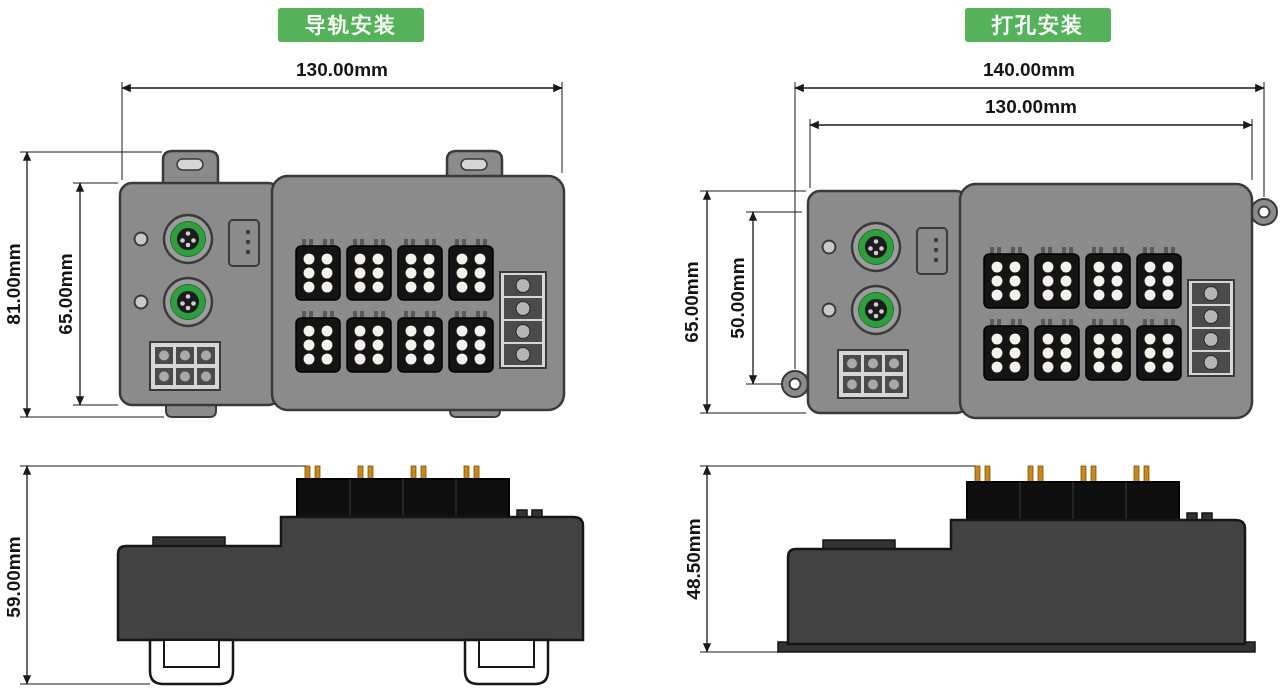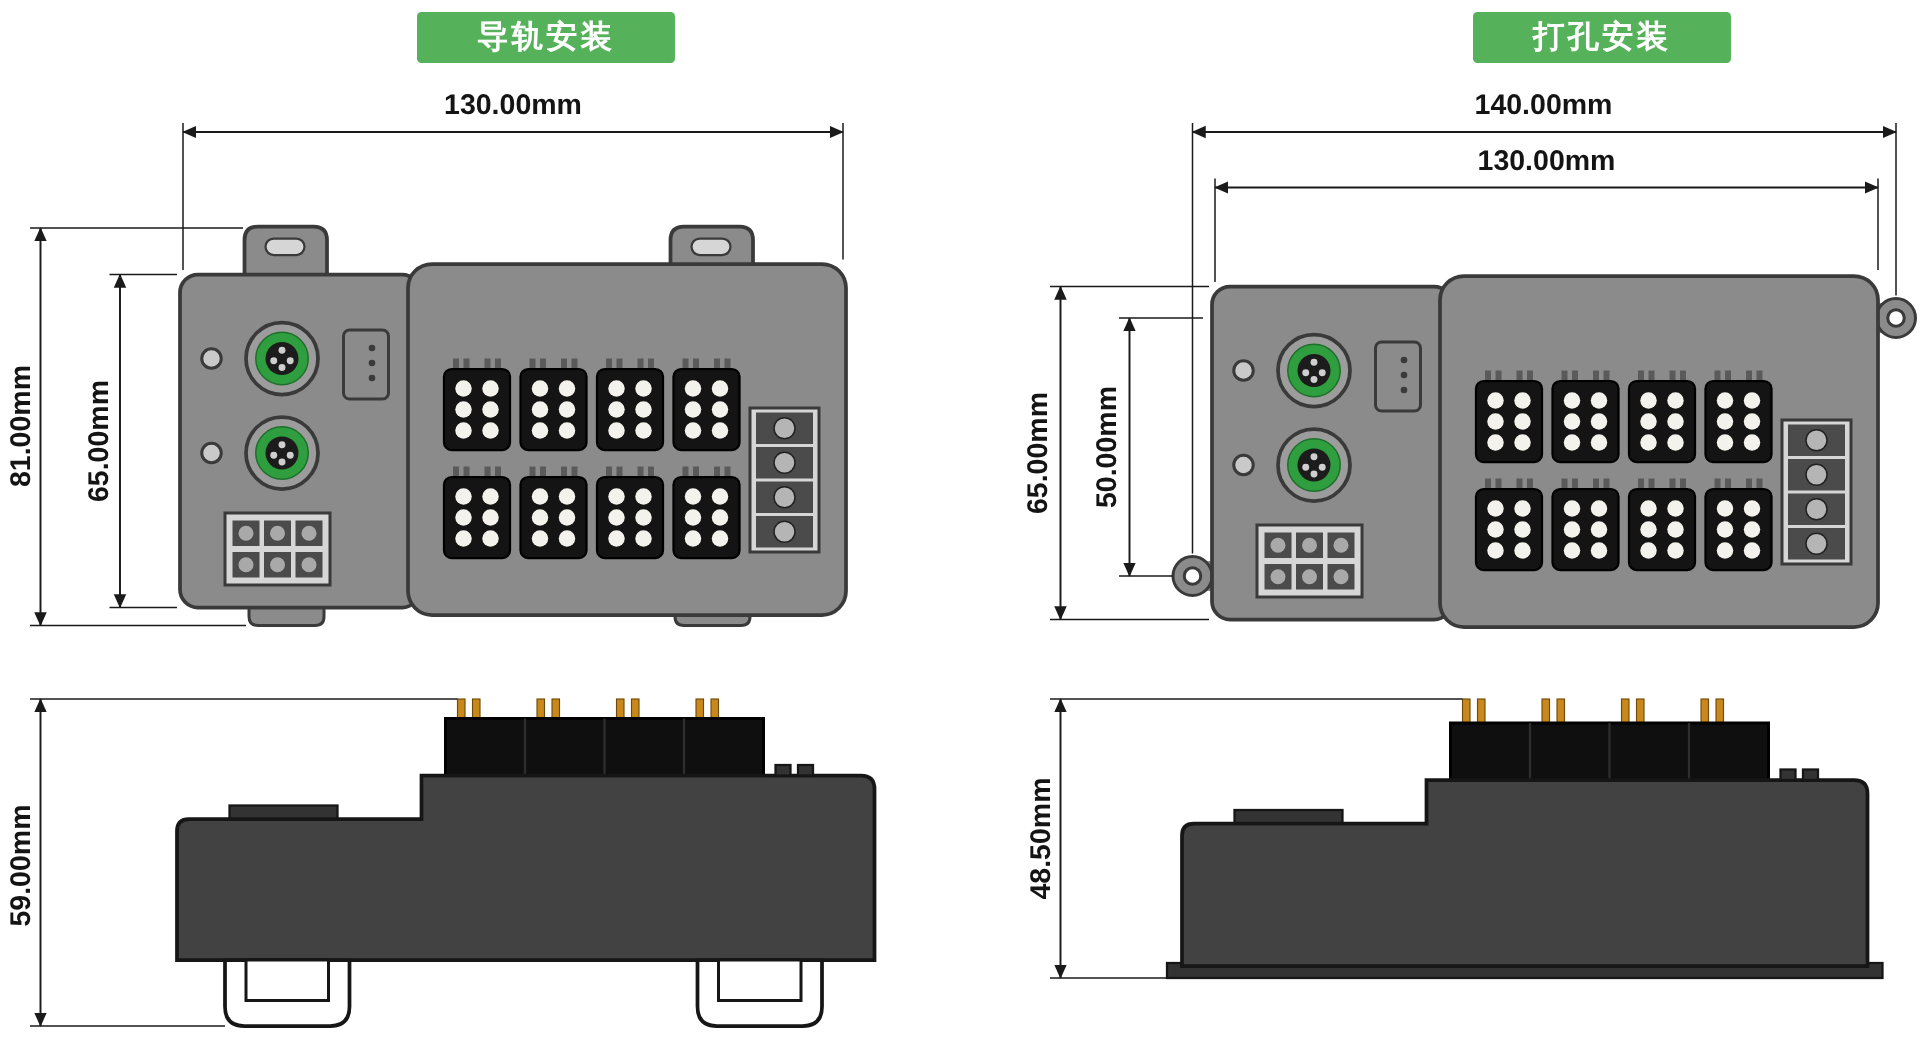--- a/index.html
+++ b/index.html
@@ -4,27 +4,27 @@
 <style>
   html,body{margin:0;padding:0;background:#ffffff;}
   #canvas{
     position:relative;
     width:1282px;height:698px;
     background:#ffffff;
     font-family:"Liberation Sans",sans-serif;
     overflow:hidden;
   }
   .badge{
-    position:absolute;top:8px;width:172px;height:34px;
+    position:absolute;top:8px;width:146px;height:34px;
     background:#55b25a;color:#ffffff;
     font-size:21px;font-weight:bold;line-height:34px;text-align:center;
     border-radius:3px;letter-spacing:2px;
   }
   #badge-left{left:278px;}
-  #badge-right{left:965px;margin-left:17px;}
+  #badge-right{left:965px;}
   svg{position:absolute;left:0;top:0;}
   .dim{stroke:#1a1a1a;stroke-width:1.3;}
   .ext{stroke:#1a1a1a;stroke-width:1;}
   .dimtext{font-family:"Liberation Sans",sans-serif;font-size:19px;font-weight:600;fill:#141414;}
   .body{fill:#8b8b8b;stroke:#3a3a3a;stroke-width:2.5;}
   .bodythin{fill:#8b8b8b;stroke:#3a3a3a;stroke-width:2;}
   .sidebody{fill:#424242;stroke:#161616;stroke-width:2.5;}
   .sidedetail{fill:#333333;stroke:#161616;stroke-width:1.5;}
   .clip{fill:#ffffff;stroke:#161616;stroke-width:2.5;}
   .clipinner{fill:#ffffff;stroke:#161616;stroke-width:2;}

